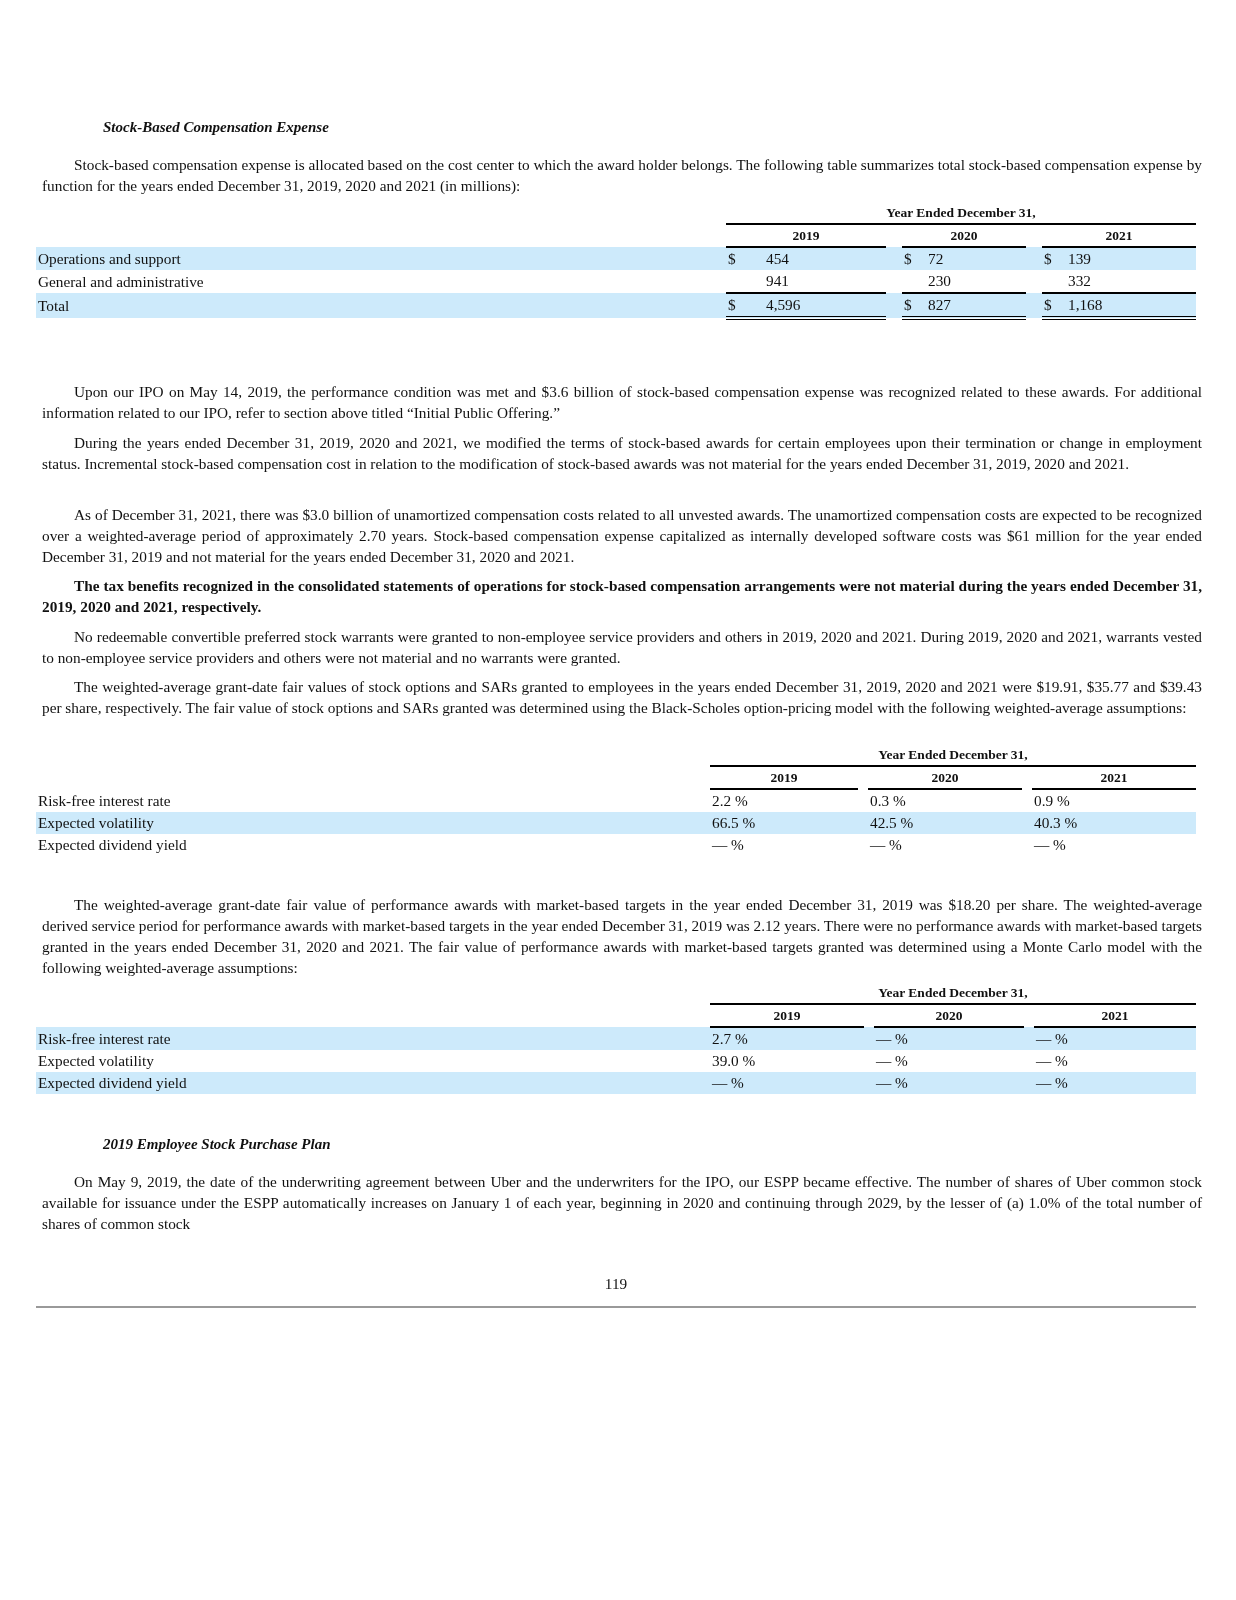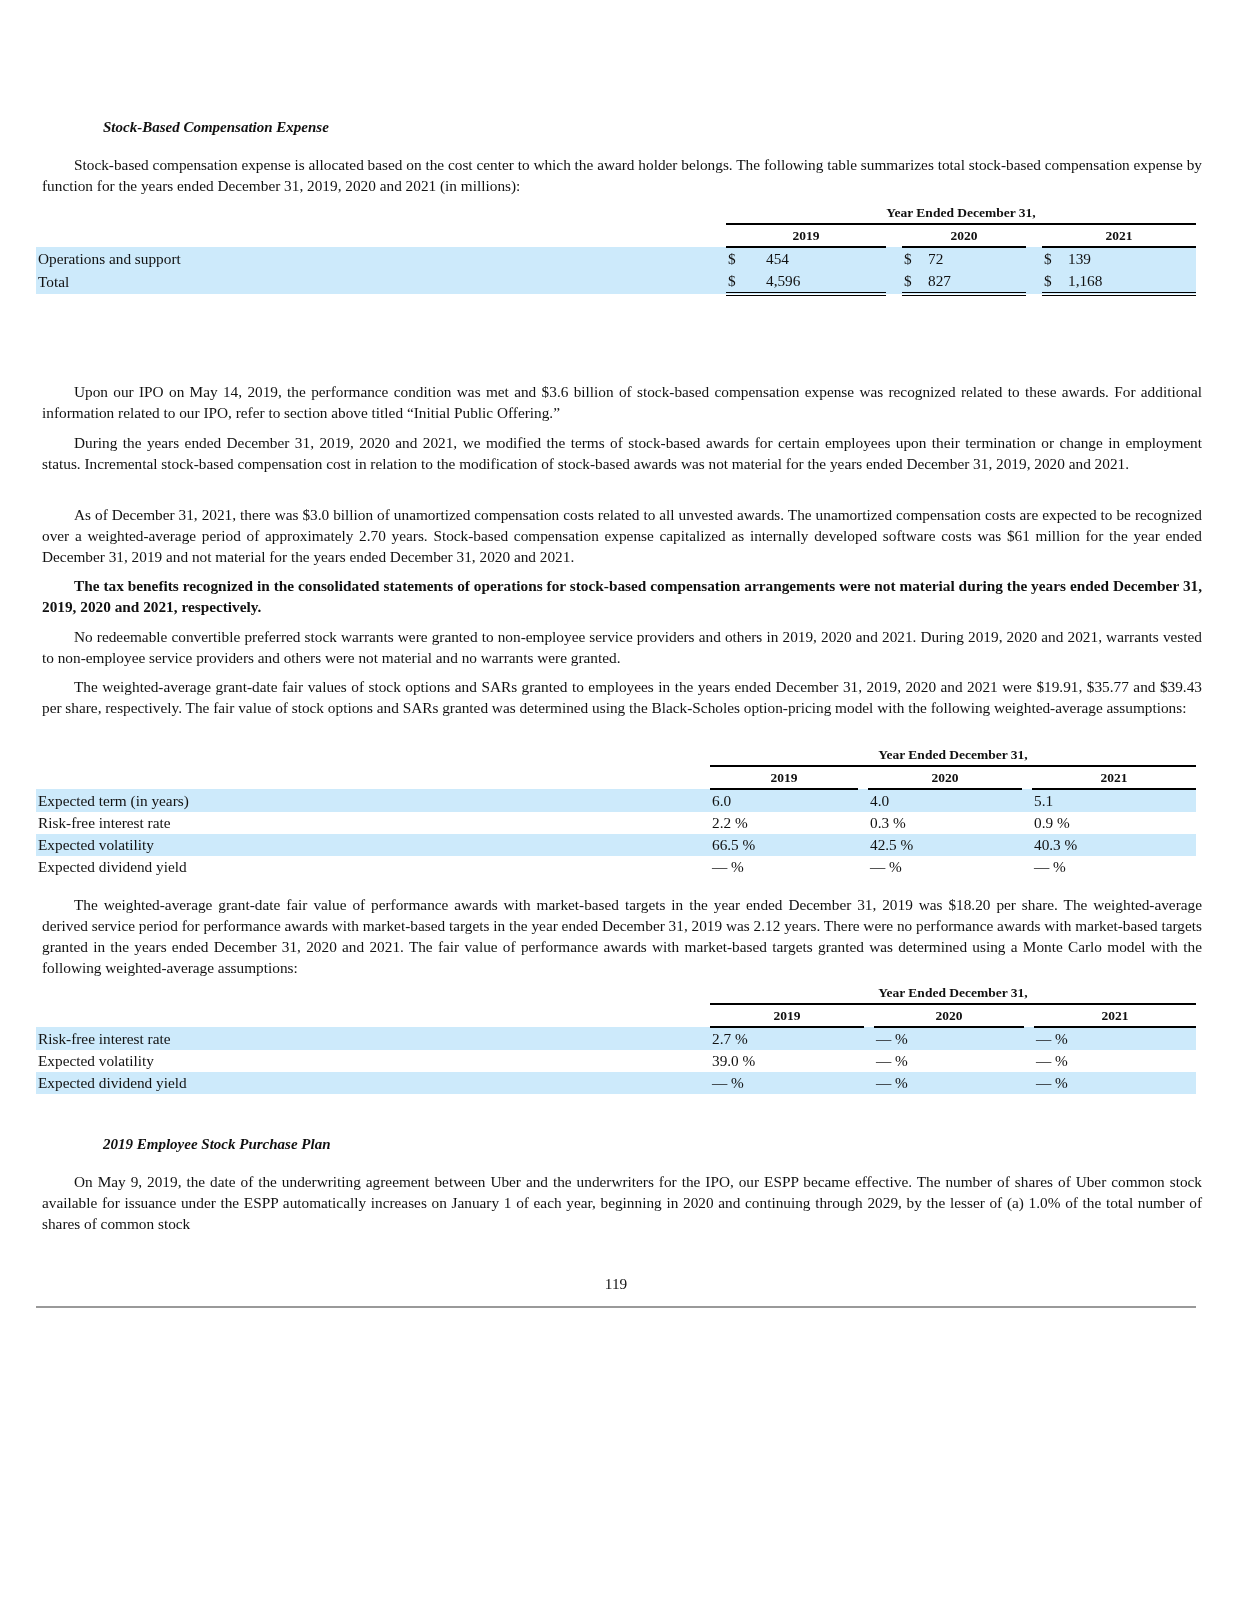--- a/index.html
+++ b/index.html
@@ -56,20 +56,31 @@
       <td class="lbl">Operations and support</td>
       <td class="cell cur">$</td>
       <td class="cell num">454</td>
       <td class="cell"></td>
       <td class="cell cur">$</td>
       <td class="cell num">72</td>
       <td class="cell"></td>
       <td class="cell cur">$</td>
       <td class="cell num">139</td>
     </tr>
+    <tr>
+      <td class="lbl">General and administrative</td>
+      <td class="bb"></td>
+      <td class="num bb">941</td>
+      <td></td>
+          <td class="bb"></td>
+      <td class="num bb">230</td>
+      <td></td>
+          <td class="bb"></td>
+      <td class="num bb">332</td>
+    </tr>
     <tr class="shade">
       <td class="lbl">Total</td>
       <td class="cell cur bbd">$</td>
       <td class="cell num bbd">4,596</td>
       <td class="cell"></td>
       <td class="cell cur bbd">$</td>
       <td class="cell num bbd">827</td>
       <td class="cell"></td>
       <td class="cell cur bbd">$</td>
       <td class="cell num bbd">1,168</td>
@@ -99,28 +110,20 @@
       <td colspan="5" class="hdr bb" style="height:18px;line-height:18px;">Year Ended December 31,</td>
     </tr>
     <tr>
       <td></td>
       <td class="hdr bb" style="height:18px;line-height:18px;">2019</td>
       <td></td>
       <td class="hdr bb" style="height:18px;line-height:18px;">2020</td>
       <td></td>
       <td class="hdr bb" style="height:18px;line-height:18px;">2021</td>
     </tr>
-    <tr class="shade">
-      <td class="lbl">Expected term (in years)</td>
-      <td class="cell num">6.0</td>
-      <td class="cell"></td>
-      <td class="cell num">4.0</td>
-      <td class="cell"></td>
-      <td class="cell num">5.1</td>
-    </tr>
     <tr>
       <td class="lbl">Risk-free interest rate</td>
       <td class="num">2.2 %</td>
       <td></td>
       <td class="num">0.3 %</td>
       <td></td>
       <td class="num">0.9 %</td>
     </tr>
     <tr class="shade">
       <td class="lbl">Expected volatility</td>

